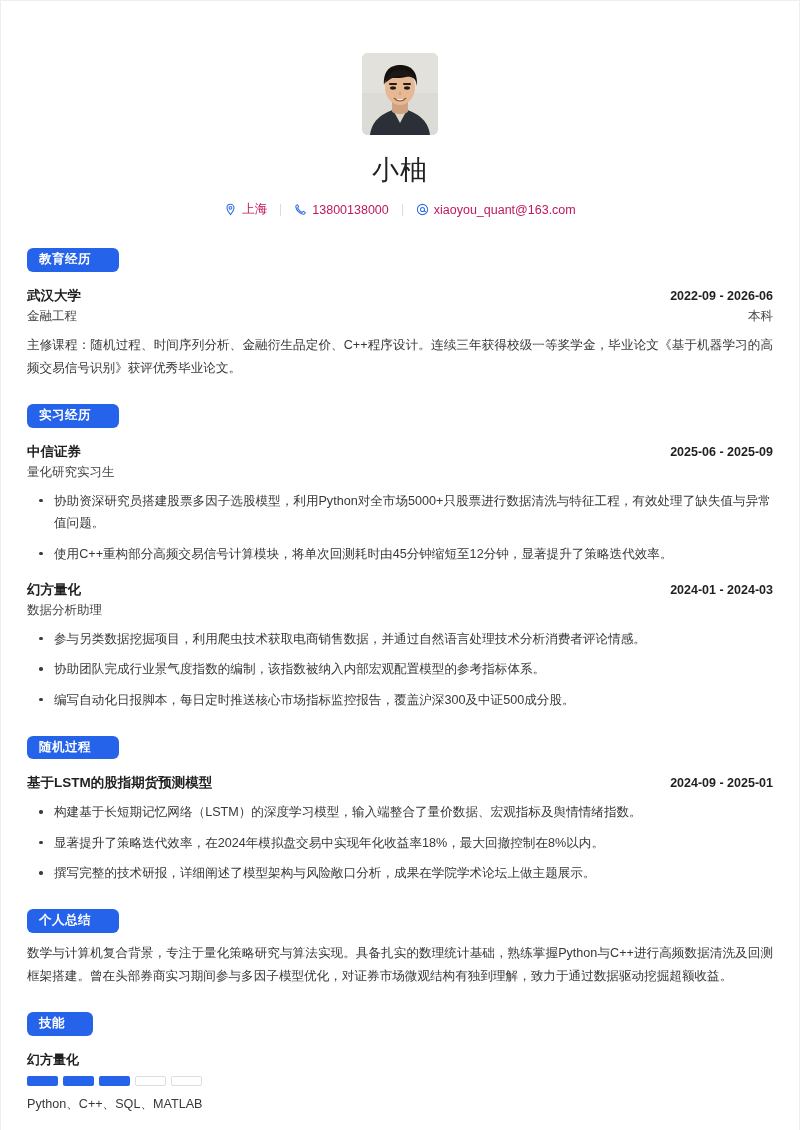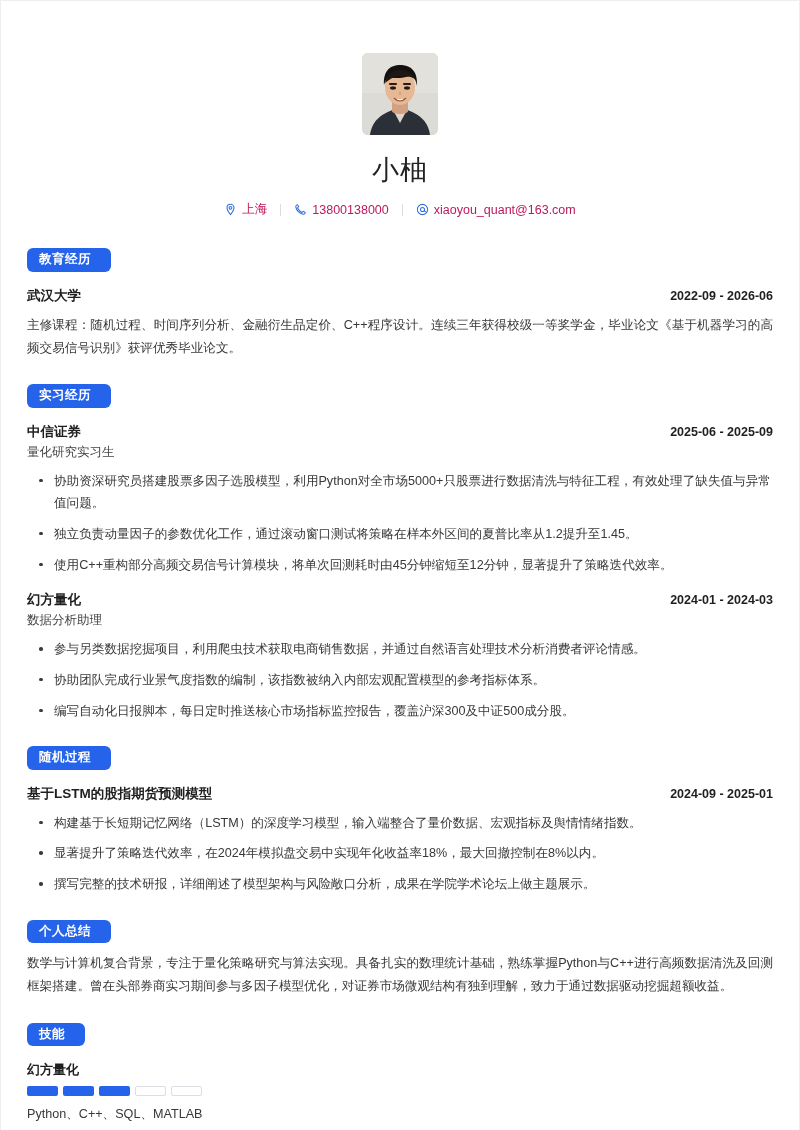--- a/index.html
+++ b/index.html
@@ -79,21 +79,21 @@
   .section { margin-top: 24px; }
   .section:first-of-type { margin-top: 22px; }
 
   .badge {
     display: inline-block;
     background: #2563eb;
     color: #ffffff;
     font-size: 12.5px;
     font-weight: 700;
     border-radius: 6px;
-    padding: 5px 20px 6px 12px;
+    padding: 5px 28px 6px 12px;
     line-height: 1;
     letter-spacing: 0.5px;
   }
 
   .entry { margin-top: 15px; }
   .entry-top {
     display: flex;
     justify-content: space-between;
     align-items: baseline;
   }
@@ -259,38 +259,41 @@
   </div>
 
   <div class="section">
     <span class="badge">教育经历</span>
 
     <div class="entry">
       <div class="entry-top">
         <span class="entry-org">武汉大学</span>
         <span class="entry-date">2022-09 - 2026-06</span>
       </div>
+      <div class="entry-sub">
+        <span class="entry-role">金融工程</span>
+        <span class="entry-degree">本科</span>
+      </div>
       <div class="para">主修课程：随机过程、时间序列分析、金融衍生品定价、C++程序设计。连续三年获得校级一等奖学金，毕业论文《基于机器学习的高频交易信号识别》获评优秀毕业论文。</div>
     </div>
   </div>
 
   <div class="section">
     <span class="badge">实习经历</span>
 
     <div class="entry">
       <div class="entry-top">
         <span class="entry-org">中信证券</span>
         <span class="entry-date">2025-06 - 2025-09</span>
       </div>
       <div class="entry-sub">
         <span class="entry-role">量化研究实习生</span>
       </div>
       <ul class="bullets">
         <li>协助资深研究员搭建股票多因子选股模型，利用Python对全市场5000+只股票进行数据清洗与特征工程，有效处理了缺失值与异常值问题。</li>
-        <li>独立负责动量因子的参数优化工作，通过滚动窗口测试将策略在样本外区间的夏普比率从1.2提升至1.45。</li>
         <li>使用C++重构部分高频交易信号计算模块，将单次回测耗时由45分钟缩短至12分钟，显著提升了策略迭代效率。</li>
       </ul>
     </div>
 
     <div class="entry">
       <div class="entry-top">
         <span class="entry-org">幻方量化</span>
         <span class="entry-date">2024-01 - 2024-03</span>
       </div>
       <div class="entry-sub">

